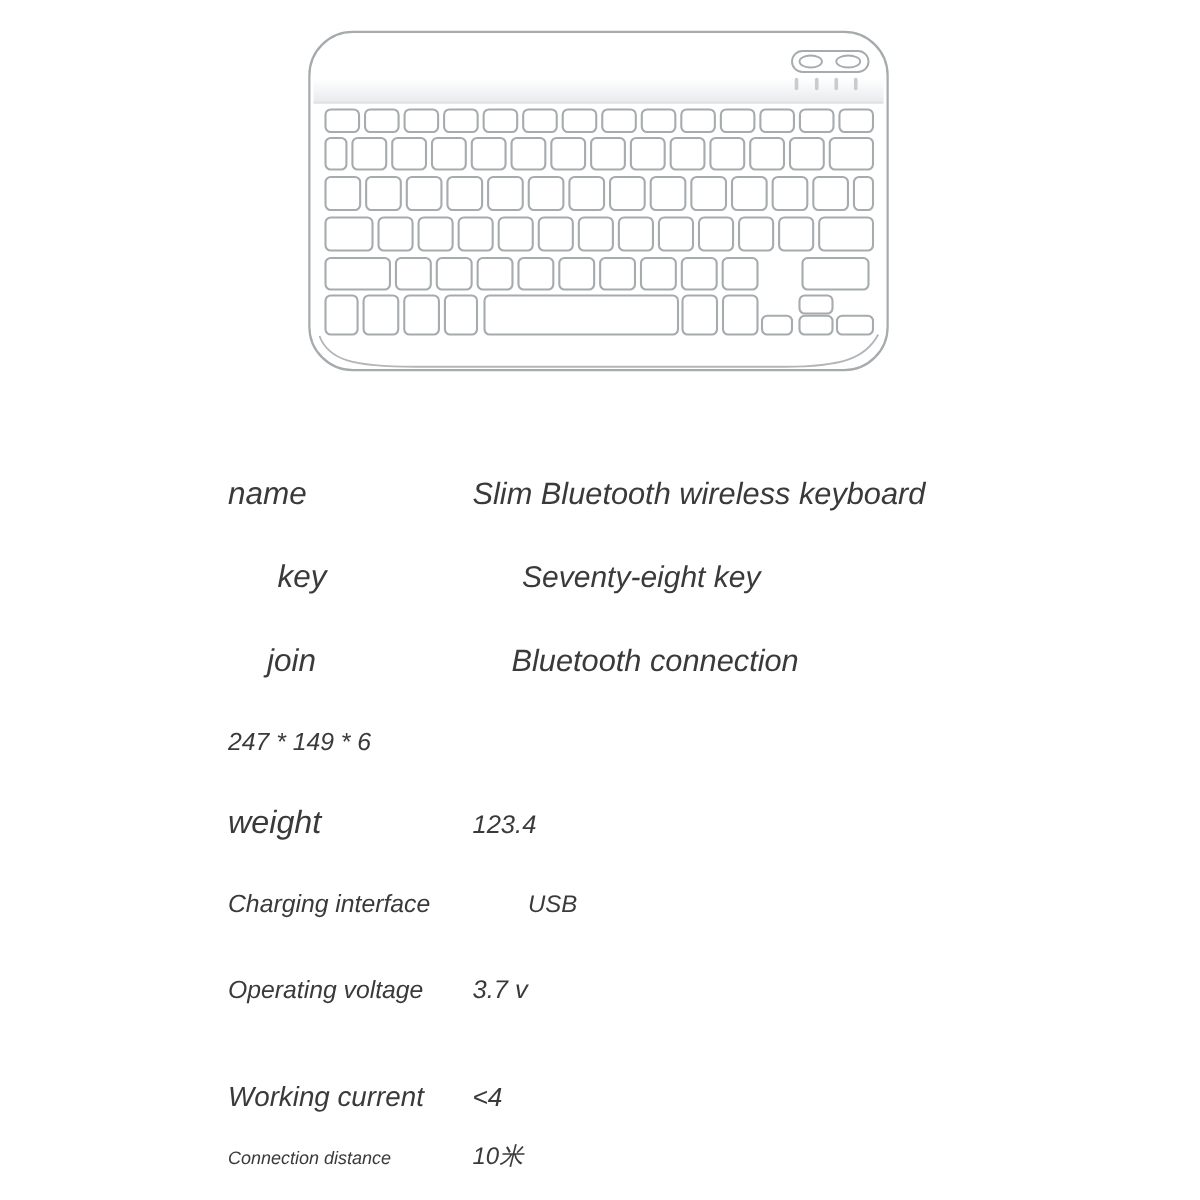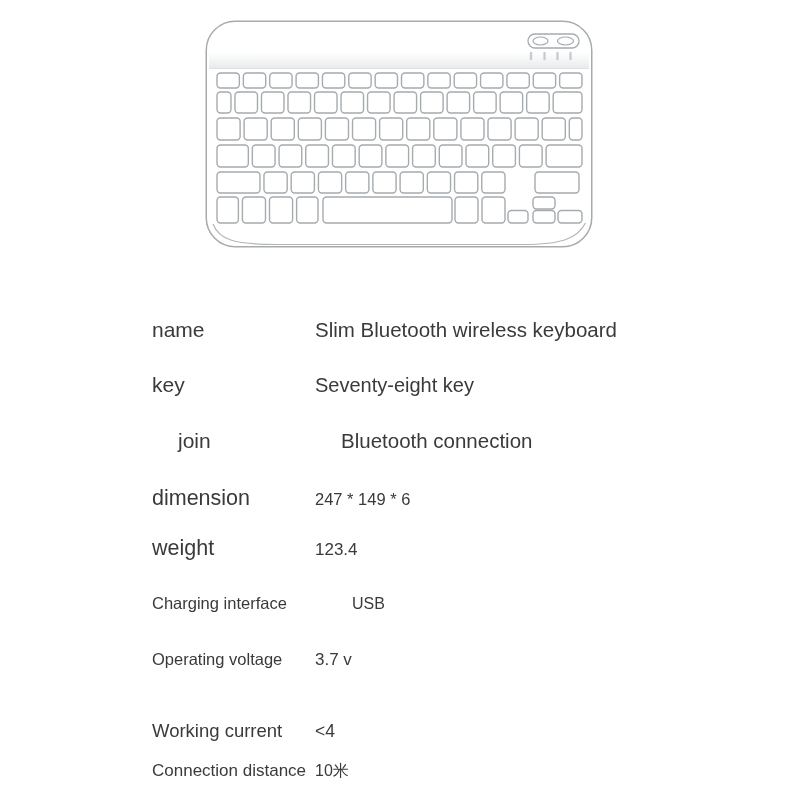--- a/index.html
+++ b/index.html
@@ -10,42 +10,42 @@
     color:#3a3a3a;
   }
   
   #kbd-wrap{
     position:absolute;left:205px;top:20px;width:388px;height:228px;
   }
   #keys rect{fill:#ffffff;stroke:#a6abae;stroke-width:1.4;}
   
   .spec-row{
     position:absolute;left:152px;width:560px;
-    display:flex;align-items:baseline;white-space:nowrap;
+    display:flex;align-items:baseline;white-space:nowrap;font-style:italic;
   }
   .spec-label{display:inline-block;width:163px;flex:0 0 163px;}
   .spec-value{display:inline-block;}
   
   .spec-row:nth-of-type(1) .spec-label{font-size:21px;}
   .spec-row:nth-of-type(1) .spec-value{font-size:20.5px;}
-  .spec-row:nth-of-type(2) .spec-label{font-size:21px;}
+  .spec-row:nth-of-type(2) .spec-label{font-size:21px;margin-left:33px;}
   .spec-row:nth-of-type(2) .spec-value{font-size:20px;}
   .spec-row:nth-of-type(3) .spec-label{font-size:21px;margin-left:26px;}
   .spec-row:nth-of-type(3) .spec-value{font-size:20.5px;}
   .spec-row:nth-of-type(4) .spec-label{font-size:21.5px;}
   .spec-row:nth-of-type(4) .spec-value{font-size:16.5px;}
   .spec-row:nth-of-type(5) .spec-label{font-size:21.5px;}
   .spec-row:nth-of-type(5) .spec-value{font-size:17px;}
   .spec-row:nth-of-type(6) .spec-label{font-size:16.5px;}
   .spec-row:nth-of-type(6) .spec-value{font-size:16px;padding-left:37px;}
   .spec-row:nth-of-type(7) .spec-label{font-size:16.5px;}
   .spec-row:nth-of-type(7) .spec-value{font-size:17px;}
   .spec-row:nth-of-type(8) .spec-label{font-size:18.5px;}
   .spec-row:nth-of-type(8) .spec-value{font-size:17.5px;}
-  .spec-row:nth-of-type(9) .spec-label{font-size:17px;}
+  .spec-row:nth-of-type(9) .spec-label{font-size:12px;}
   .spec-row:nth-of-type(9) .spec-value{font-size:16px;}
 </style>
 </head>
 <body>
 
 <div id="kbd-wrap">
   <svg viewBox="0 0 388 228" width="388" height="228">
     <defs>
       <linearGradient id="bezel" x1="0" y1="0" x2="0" y2="1">
         <stop offset="0" stop-color="#e8eaec" stop-opacity="0"></stop>
@@ -160,21 +160,20 @@
   </div>
   <div class="spec-row" style="top:373px">
     <span class="spec-label">key</span>
     <span class="spec-value">Seventy-eight key</span>
   </div>
   <div class="spec-row" style="top:429px">
     <span class="spec-label">join</span>
     <span class="spec-value">Bluetooth connection</span>
   </div>
   <div class="spec-row" style="top:486px">
-    <span class="spec-label">dimension</span>
     <span class="spec-value">247 * 149 * 6</span>
   </div>
   <div class="spec-row" style="top:536px">
     <span class="spec-label">weight</span>
     <span class="spec-value">123.4</span>
   </div>
   <div class="spec-row" style="top:594px">
     <span class="spec-label">Charging interface</span>
     <span class="spec-value">USB</span>
   </div>

